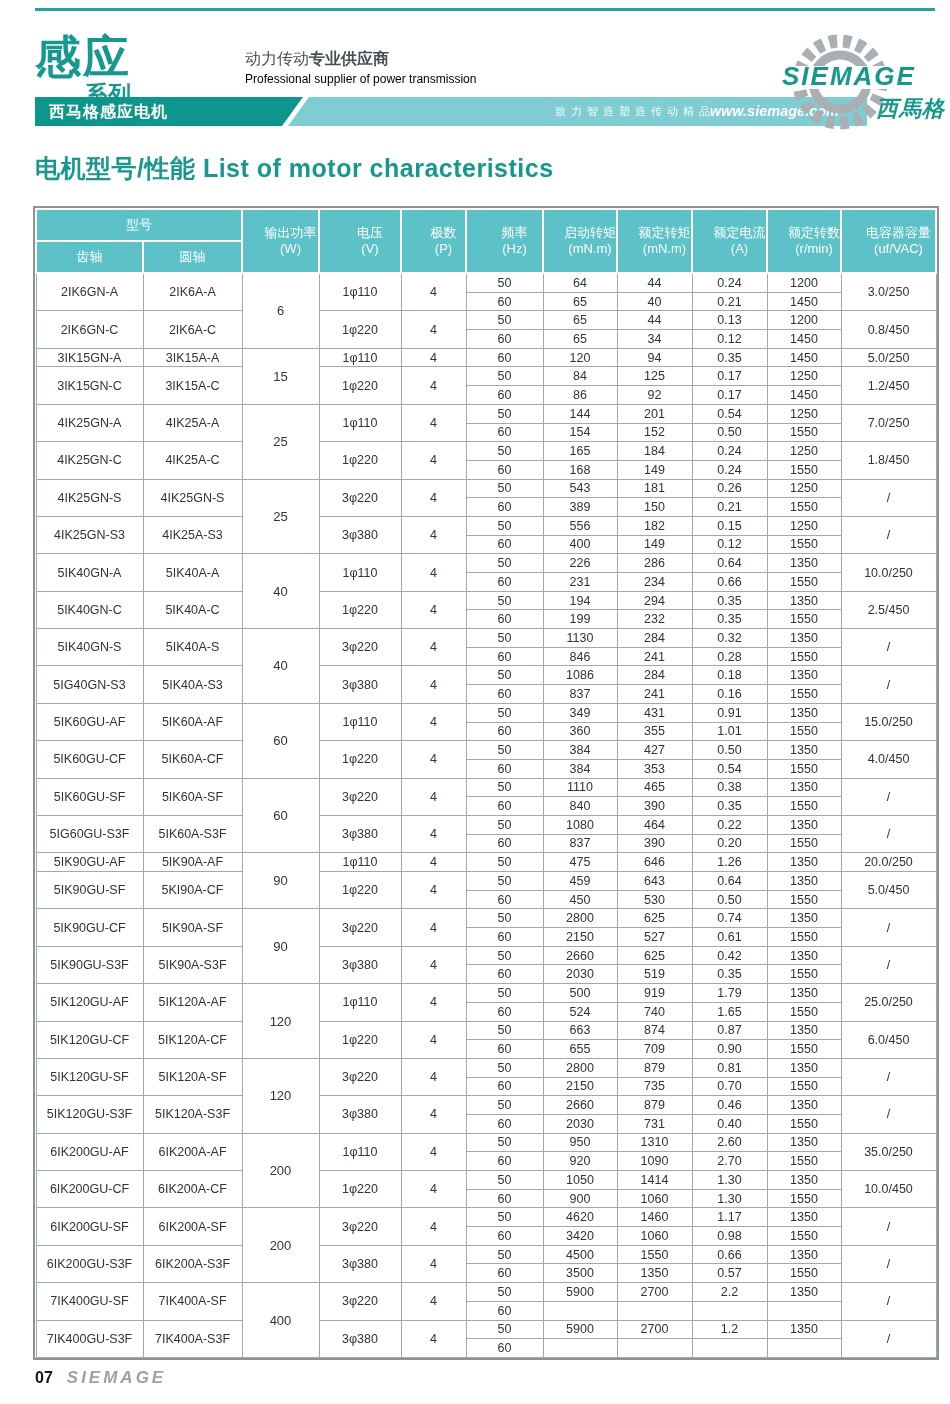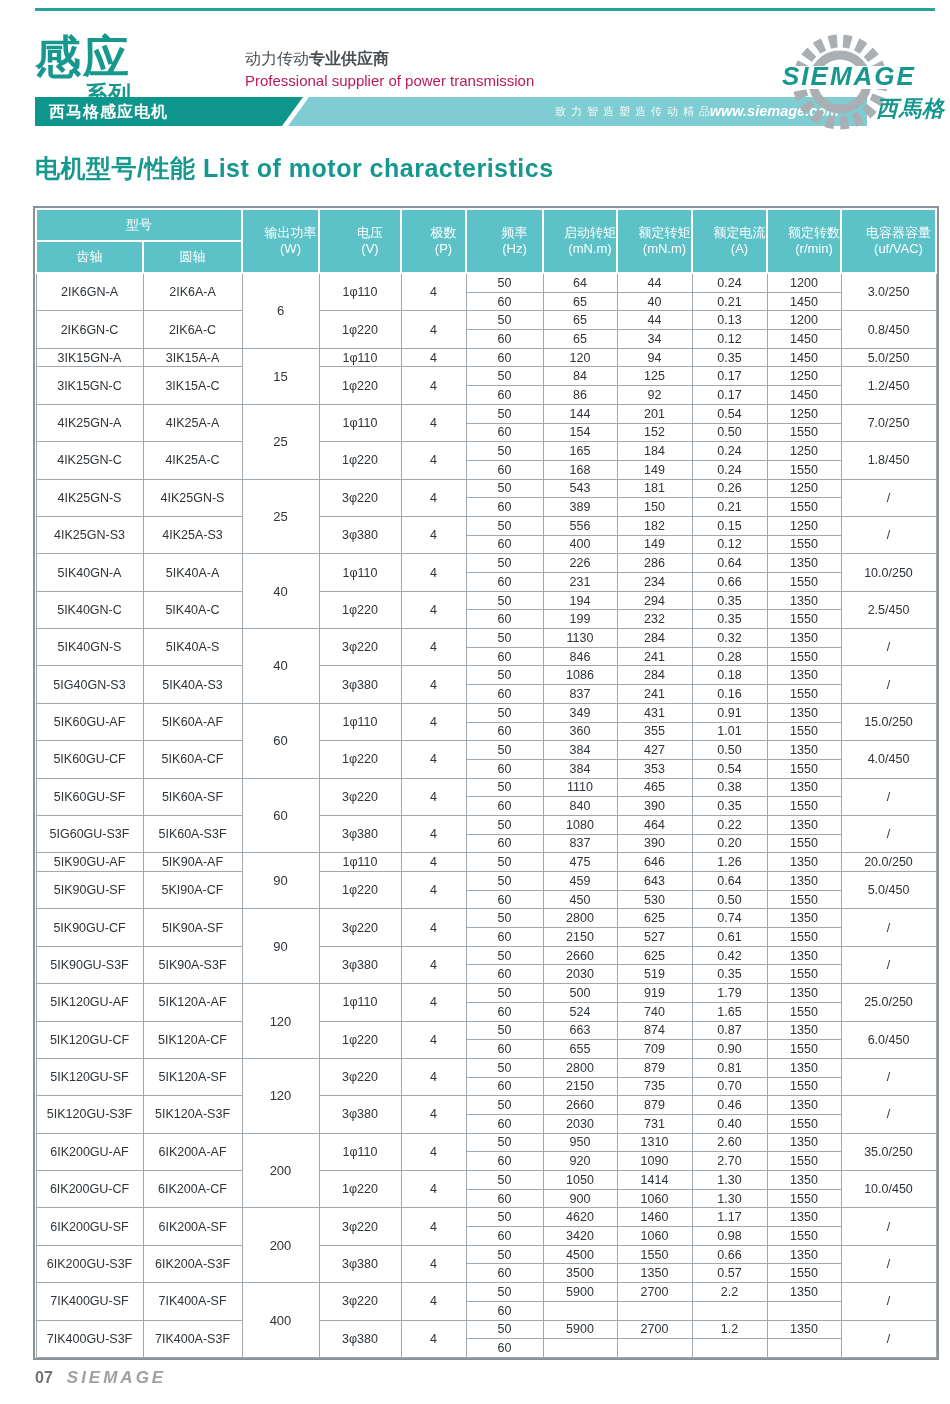--- a/index.html
+++ b/index.html
@@ -10,21 +10,21 @@
   .abs{position:absolute;}
   
   .top-rule{left:35px;top:8px;width:900px;height:3px;background:#2aa29a;}
   
   .series{left:35px;top:34px;display:flex;align-items:flex-end;color:#17988e;flex-direction:column;}
   .series-cn{font-size:46px;font-weight:bold;line-height:1;letter-spacing:2px;}
   .series-suffix{font-size:23px;font-weight:bold;line-height:1.25;margin-left:6px;text-align:right;}
   .tagline{left:245px;top:49px;}
   .tagline-cn{font-size:16px;color:#4a4f54;line-height:1.2;}
   .tagline-cn b{font-weight:bold;}
-  .tagline-en{font-size:15px;color:#be185d;margin-top:4px;}
+  .tagline-en{font-size:12px;color:#000000;margin-top:4px;}
   
   .band{left:35px;top:97px;width:832px;height:29px;background:#7fccd2;}
   .band-sliver{position:absolute;left:0;top:0;height:100%;width:274px;background:#ffffff;
     clip-path:polygon(0 0,100% 0,calc(100% - 21px) 100%,0 100%);}
   .band-dark{position:absolute;left:0;top:0;height:100%;width:268px;background:#0f968c;
     clip-path:polygon(0 0,100% 0,calc(100% - 21px) 100%,0 100%);}
   .band-left-text{position:absolute;left:14px;top:0;line-height:29px;color:#fff;font-size:16px;font-weight:bold;letter-spacing:1px;}
   .band-slogan{position:absolute;right:152px;top:0;line-height:29px;color:rgba(255,255,255,.92);font-size:11px;letter-spacing:5px;}
   .band-url{position:absolute;right:28px;top:0;line-height:29px;color:#fff;font-size:14.5px;font-weight:bold;font-style:italic;}
   
@@ -37,21 +37,21 @@
   thead th{background:#5cc2c8;color:#fff;font-size:13px;font-weight:normal;border:2px solid #fff;
     height:30px;line-height:1.2;padding:0;}
   thead th div{line-height:1.25;margin-left:20px;}
   tbody td{border:1px solid #a2a9ae;font-size:12.5px;color:#2f3438;text-align:center;
     height:17.7px;padding:0 1px;overflow:hidden;white-space:nowrap;}
   tbody tr.blk td{border-top:1px solid #878e94;}
   td.model{font-size:12.5px;}
   td.power{font-size:13px;}
   
   .footer{left:35px;top:1368px;display:flex;align-items:baseline;}
-  .page-no{font-size:16px;font-weight:bold;color:#737373;}
+  .page-no{font-size:16px;font-weight:bold;color:#0f172a;}
   .footer-brand{margin-left:14px;font-size:17px;font-weight:bold;font-style:italic;color:#a0a0a0;letter-spacing:3px;}
 </style>
 </head>
 <body>
 
 <div class="abs top-rule"></div>
 
 <div class="abs series">
   <span class="series-cn">感应</span>
   <span class="series-suffix">系列</span>

